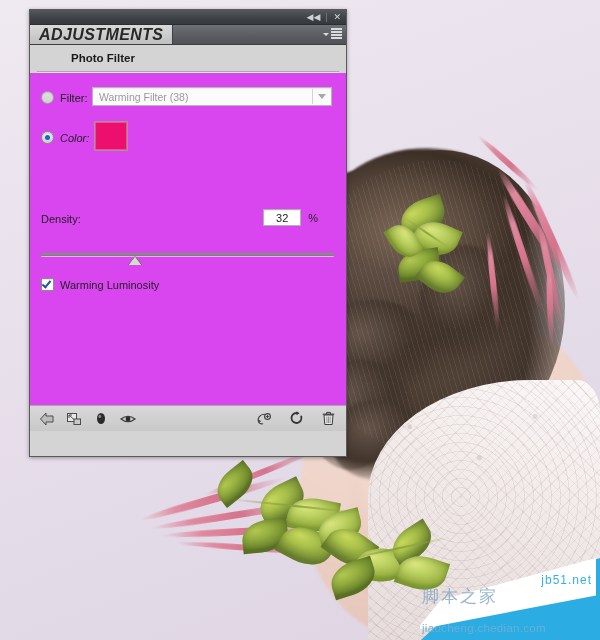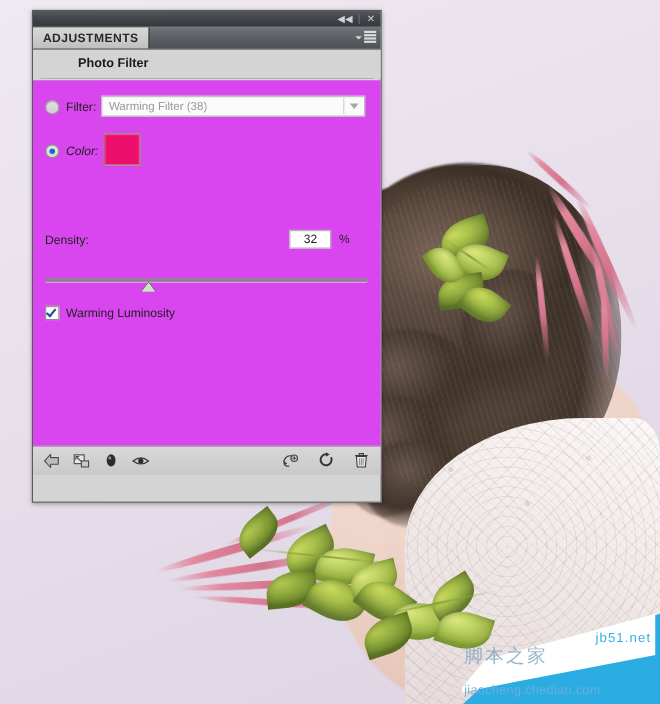--- a/index.html
+++ b/index.html
@@ -279,28 +279,29 @@
     height: 19px;
     background: linear-gradient(180deg, #6e7176 0%, #5c5f63 50%, #4e5155 100%);
     display: flex;
     align-items: stretch;
     border-bottom: 1px solid #3c3f42;
     position: relative;
   }
   .tab {
     background: linear-gradient(180deg, #d8d8d8 0%, #cdcdcd 50%, #bfbfbf 100%);
     color: #282828;
-    font-size: 11px;
+    font-size: 16px;
     font-weight: bold;
     letter-spacing: .4px;
     display: flex;
     align-items: center;
     padding: 0 9px;
     border-right: 1px solid #3c3f42;
     cursor: pointer;
+    font-style: italic;
   }
   .panel-menu {
     position: absolute;
     right: 4px;
     top: 3px;
     display: flex;
     align-items: center;
     gap: 2px;
     cursor: pointer;
   }

